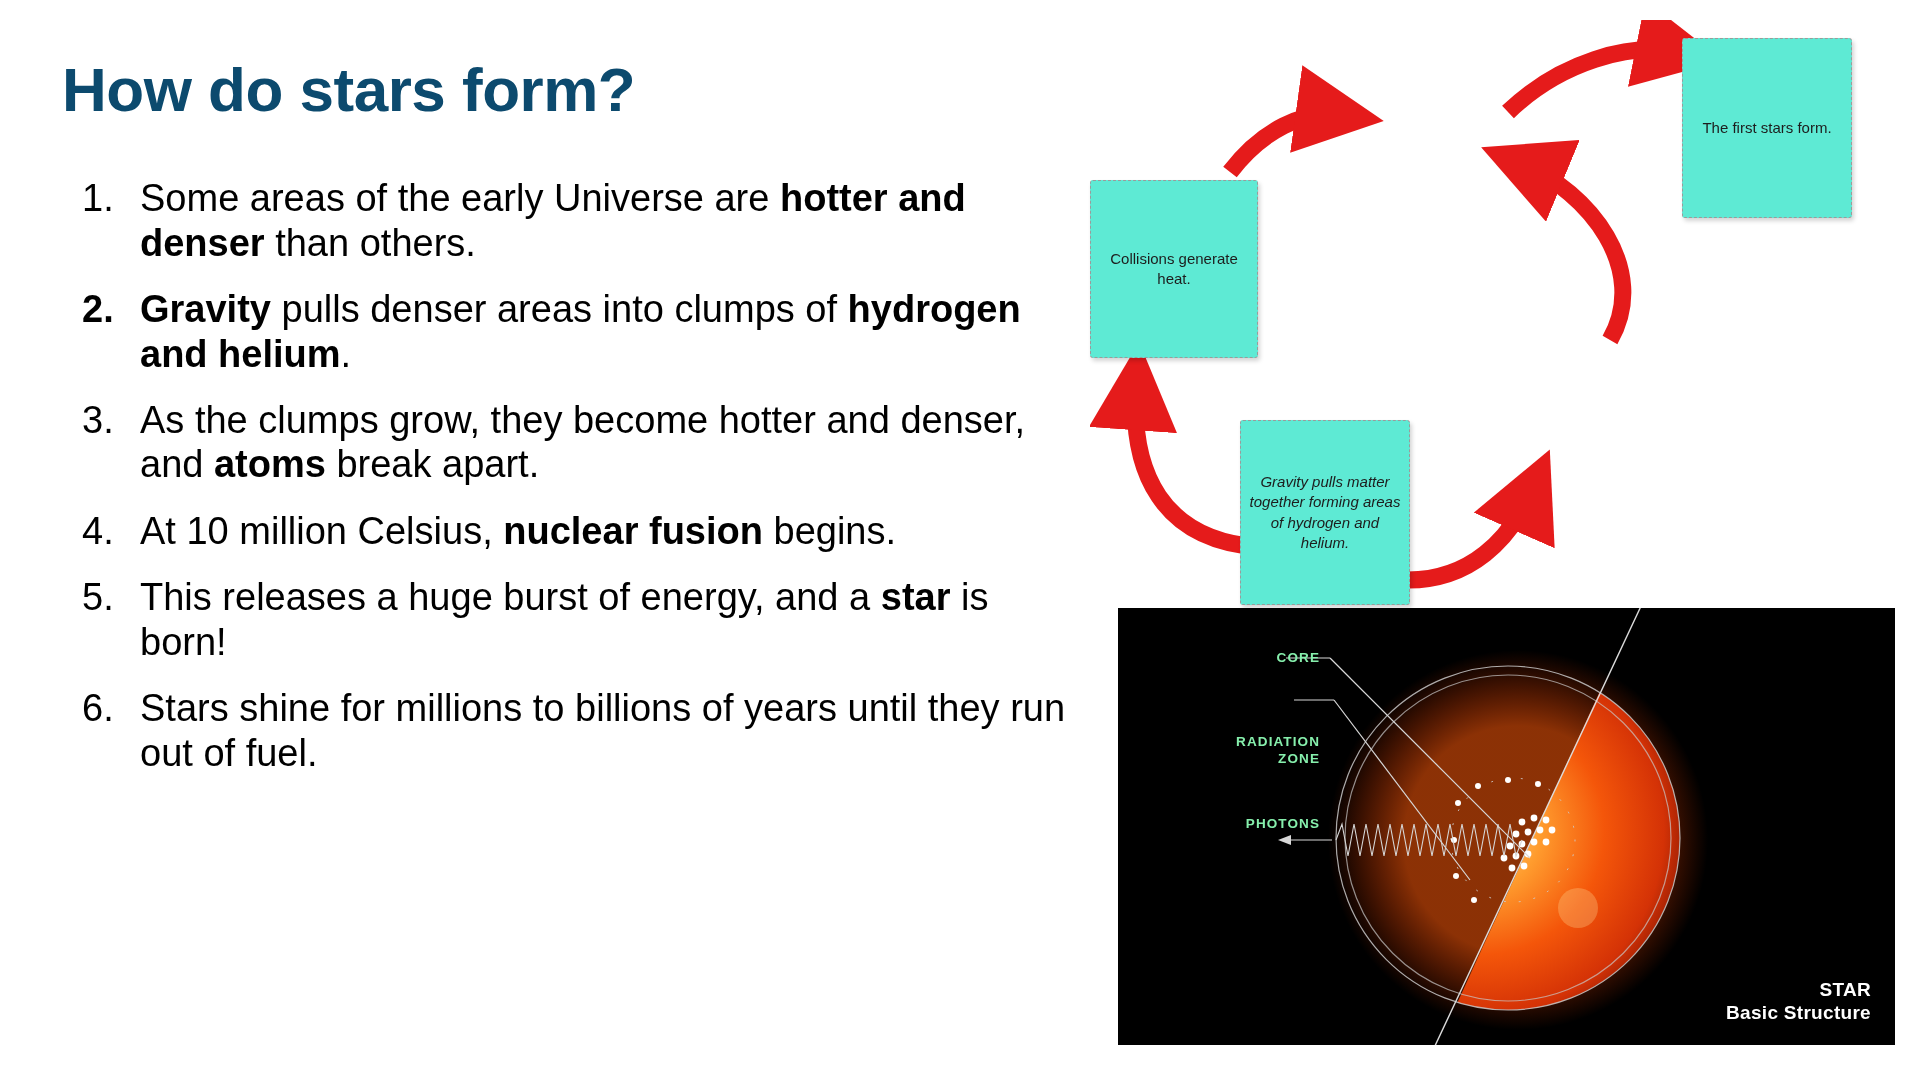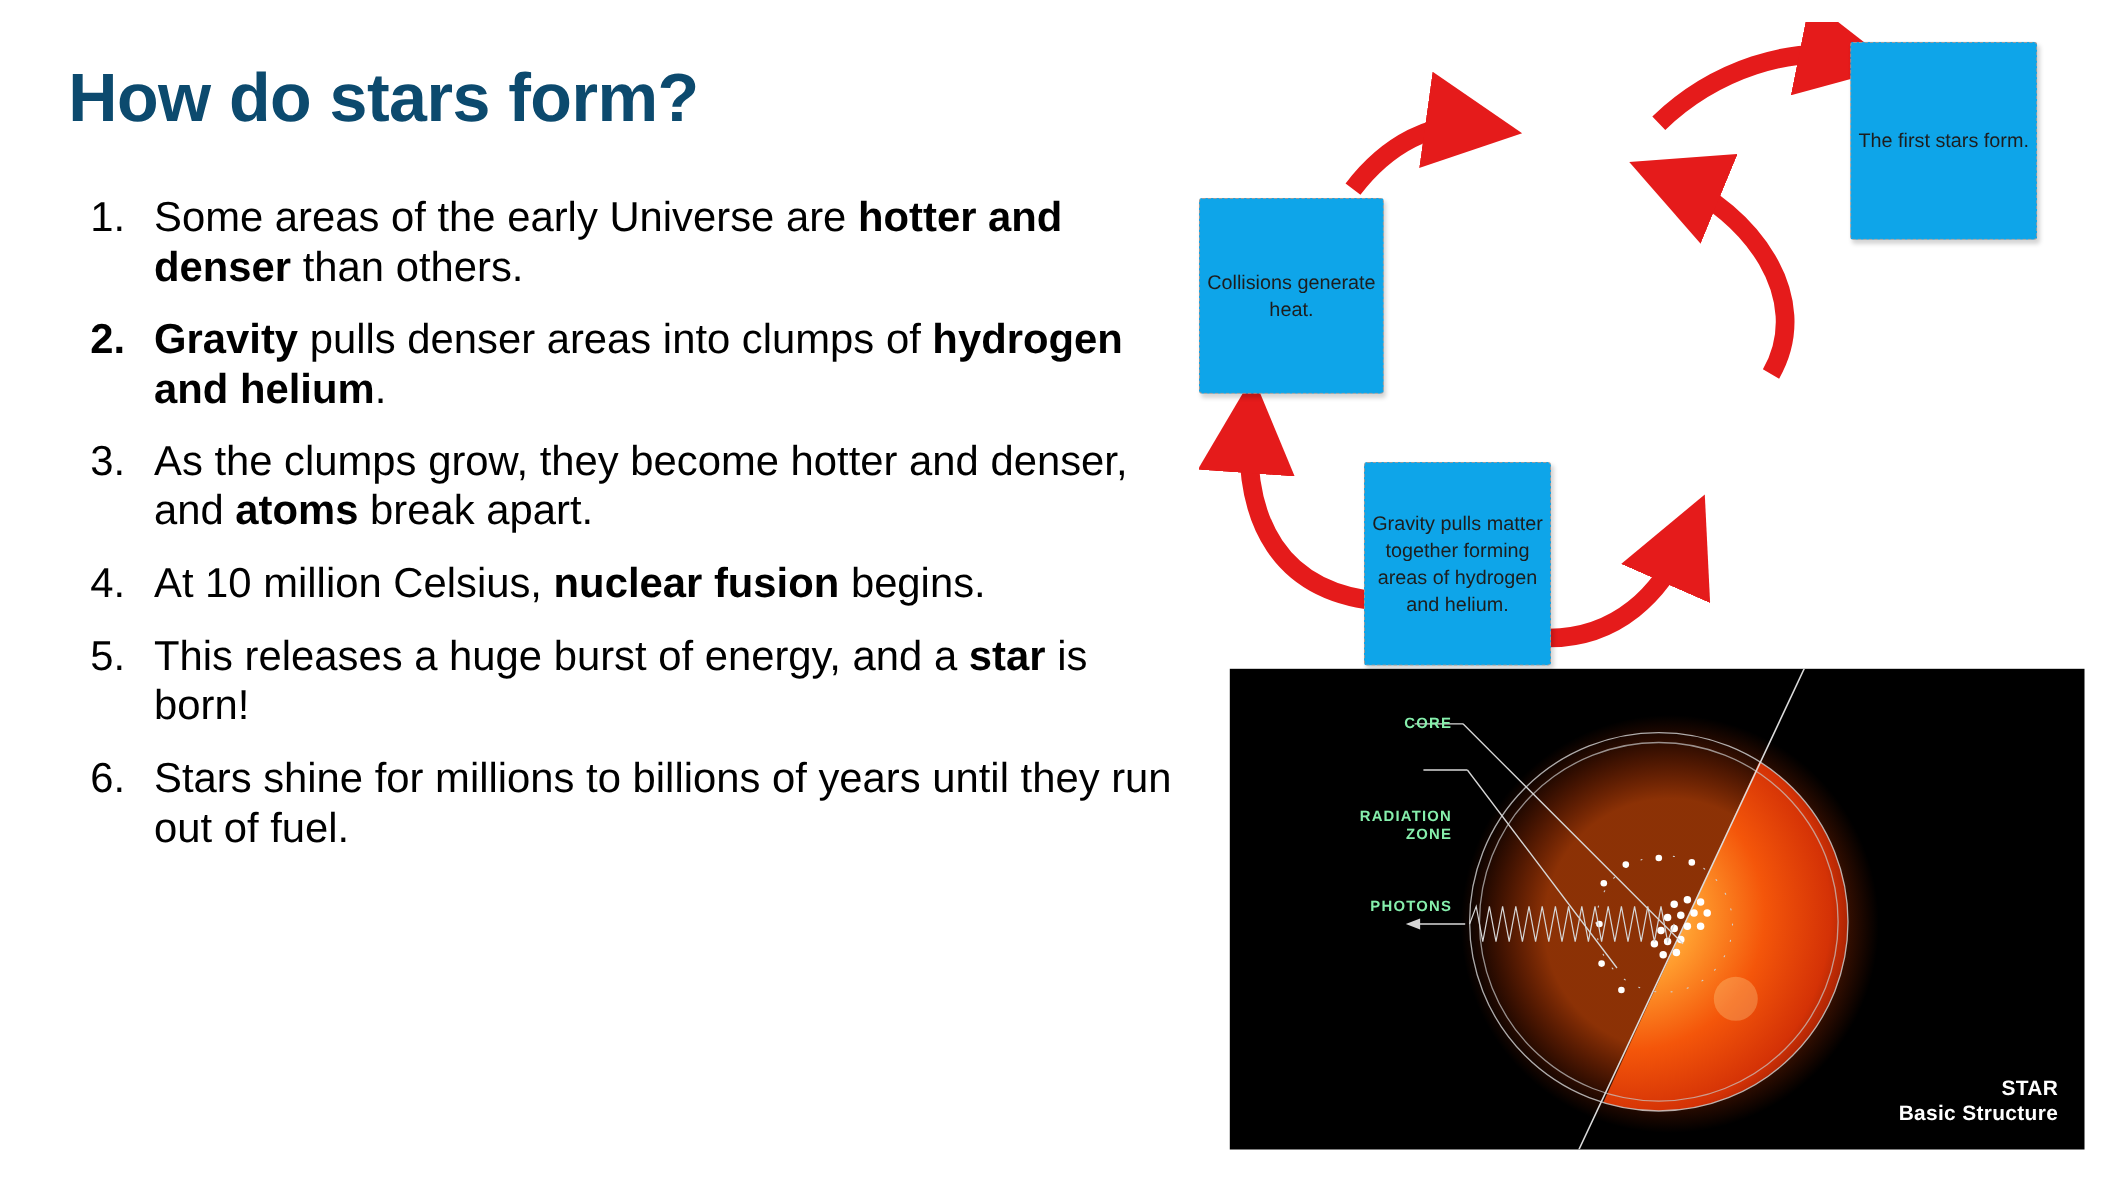--- a/index.html
+++ b/index.html
@@ -72,39 +72,39 @@
   }
   .diagram svg {
     position: absolute;
     left: 0; top: 0;
     width: 800px;
     height: 580px;
   }
   .node {
     position: absolute;
     box-sizing: border-box;
-    background: #0ea5e9;
+    background: #5eead4;
     border: 1.5px dashed #9b9b9b;
     border-radius: 3px;
     box-shadow: 2px 3px 4px rgba(0,0,0,0.17);
     display: flex;
     align-items: center;
     justify-content: center;
     text-align: center;
-    font-size: 18px;
+    font-size: 15px;
     line-height: 1.35;
     color: #1d1d1d;
     padding: 6px;
     z-index: 3;
   }
   .node.n-collisions { left: 0px;   top: 160px; width: 168px; height: 178px; justify-content: flex-end; }
   .node.n-temp       { left: 250px; top: 58px;  width: 168px; height: 178px; }
   .node.n-first      { left: 592px; top: 18px;  width: 170px; height: 180px; }
   .node.n-denser     { left: 410px; top: 320px; width: 168px; height: 180px; }
-  .node.n-gravity    { left: 150px; top: 400px; width: 170px; height: 185px; }
+  .node.n-gravity    { left: 150px; top: 400px; width: 170px; height: 185px; font-style: italic; }
 
   
   .star-panel {
     position: absolute;
     left: 1118px;
     top: 608px;
     width: 777px;
     height: 437px;
     background: #000000;
     overflow: hidden;

